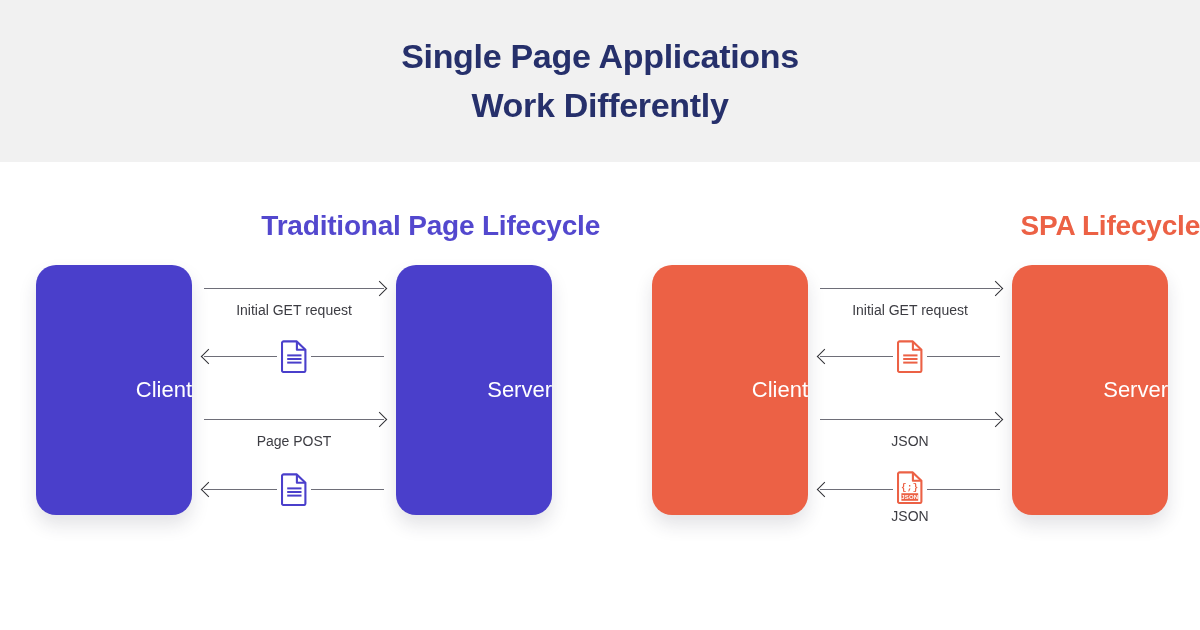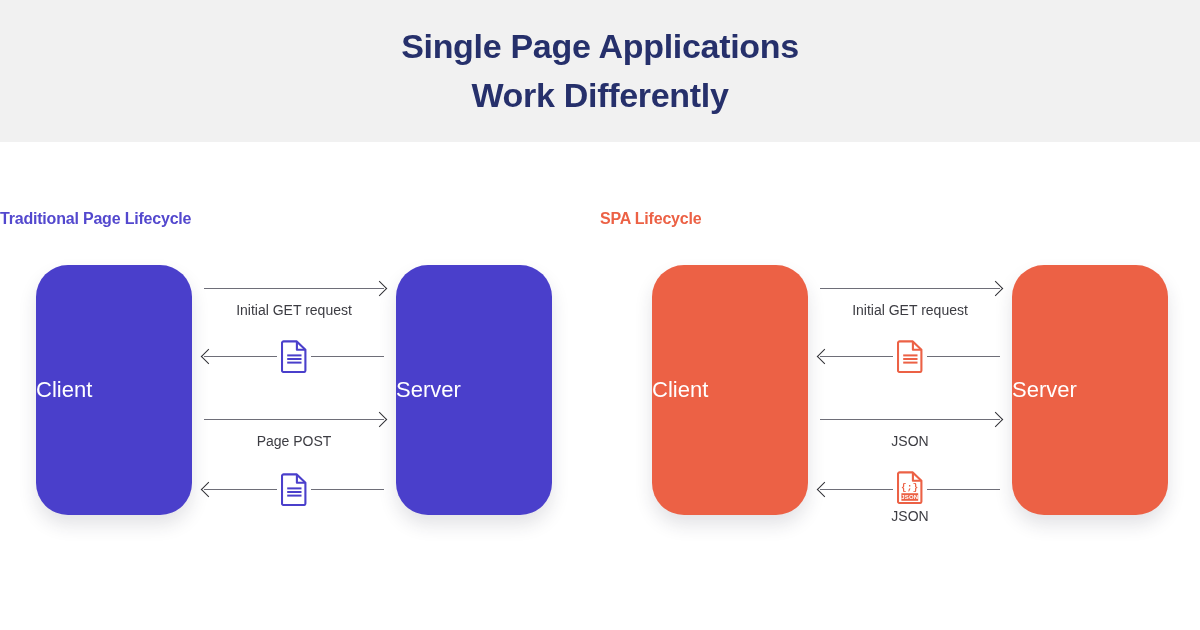--- a/index.html
+++ b/index.html
@@ -6,54 +6,54 @@
   html, body {
     width: 1200px; height: 630px;
     background: #ffffff;
     font-family: "Liberation Sans", sans-serif;
     overflow: hidden;
   }
   .page { position: relative; width: 1200px; height: 630px; background: #ffffff; }
 
   
   .header-band {
-    position: absolute; left: 0; top: 0; width: 1200px; height: 142px;
+    position: absolute; left: 0; top: 0; width: 1200px; height: 162px;
     background: #F1F1F1;
     display: flex; flex-direction: column;
     align-items: center; justify-content: center;
   }
   .title-line {
     color: #26306B;
     font-size: 34px;
     font-weight: bold;
     letter-spacing: -0.3px;
     line-height: 49px;
     text-align: center;
   }
 
   
   .column { position: absolute; top: 142px; width: 600px; height: 488px; }
   .column.left  { left: 0; }
   .column.right { left: 600px; }
 
   .col-heading {
     position: absolute; top: 68px; width: 600px;
-    text-align: left;
-    font-size: 16px; font-weight: bold;
+    text-align: right;
+    font-size: 28px; font-weight: bold;
     letter-spacing: -0.2px;
   }
   .col-heading.trad { color: #5348CE; }
   .col-heading.spa  { color: #EC6145; }
 
   
   .node {
     position: absolute; top: 123px;
     width: 156px; height: 250px;
-    border-radius: 32px;
-    display: flex; align-items: center; justify-content: flex-start;
+    border-radius: 20px;
+    display: flex; align-items: center; justify-content: flex-end;
     color: #ffffff; font-size: 22px; font-weight: normal;
     box-shadow: 0 10px 18px rgba(40,40,60,0.13);
   }
   .node.purple { background: #4A3FCB; }
   .node.orange { background: #EC6145; }
   .node.client { left: 36px; }
   .node.server { left: 396px; }
   .column.right .node.client { left: 52px; }
   .column.right .node.server { left: 412px; }
 

